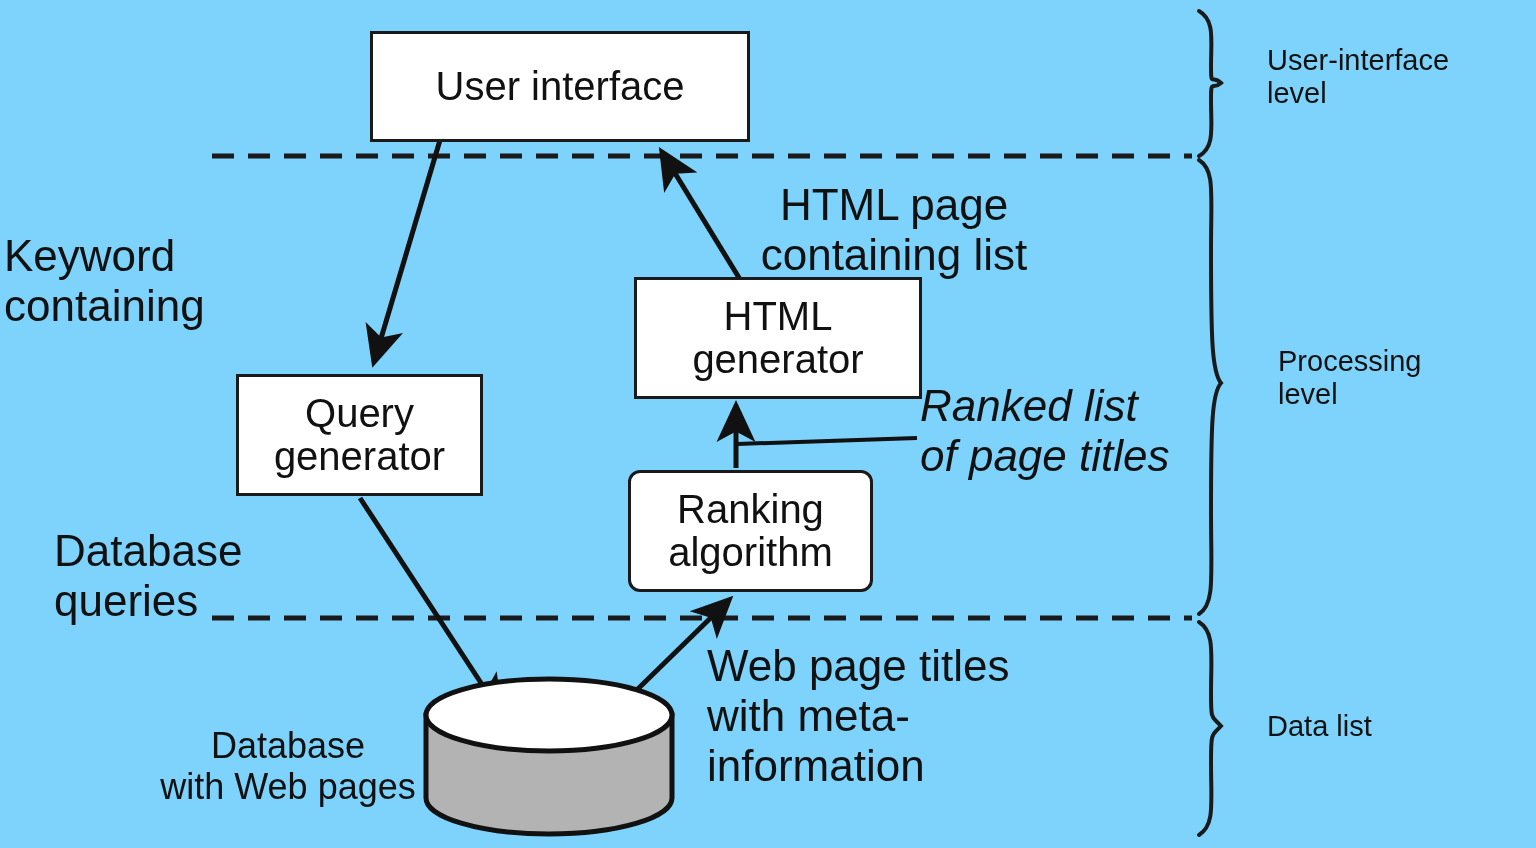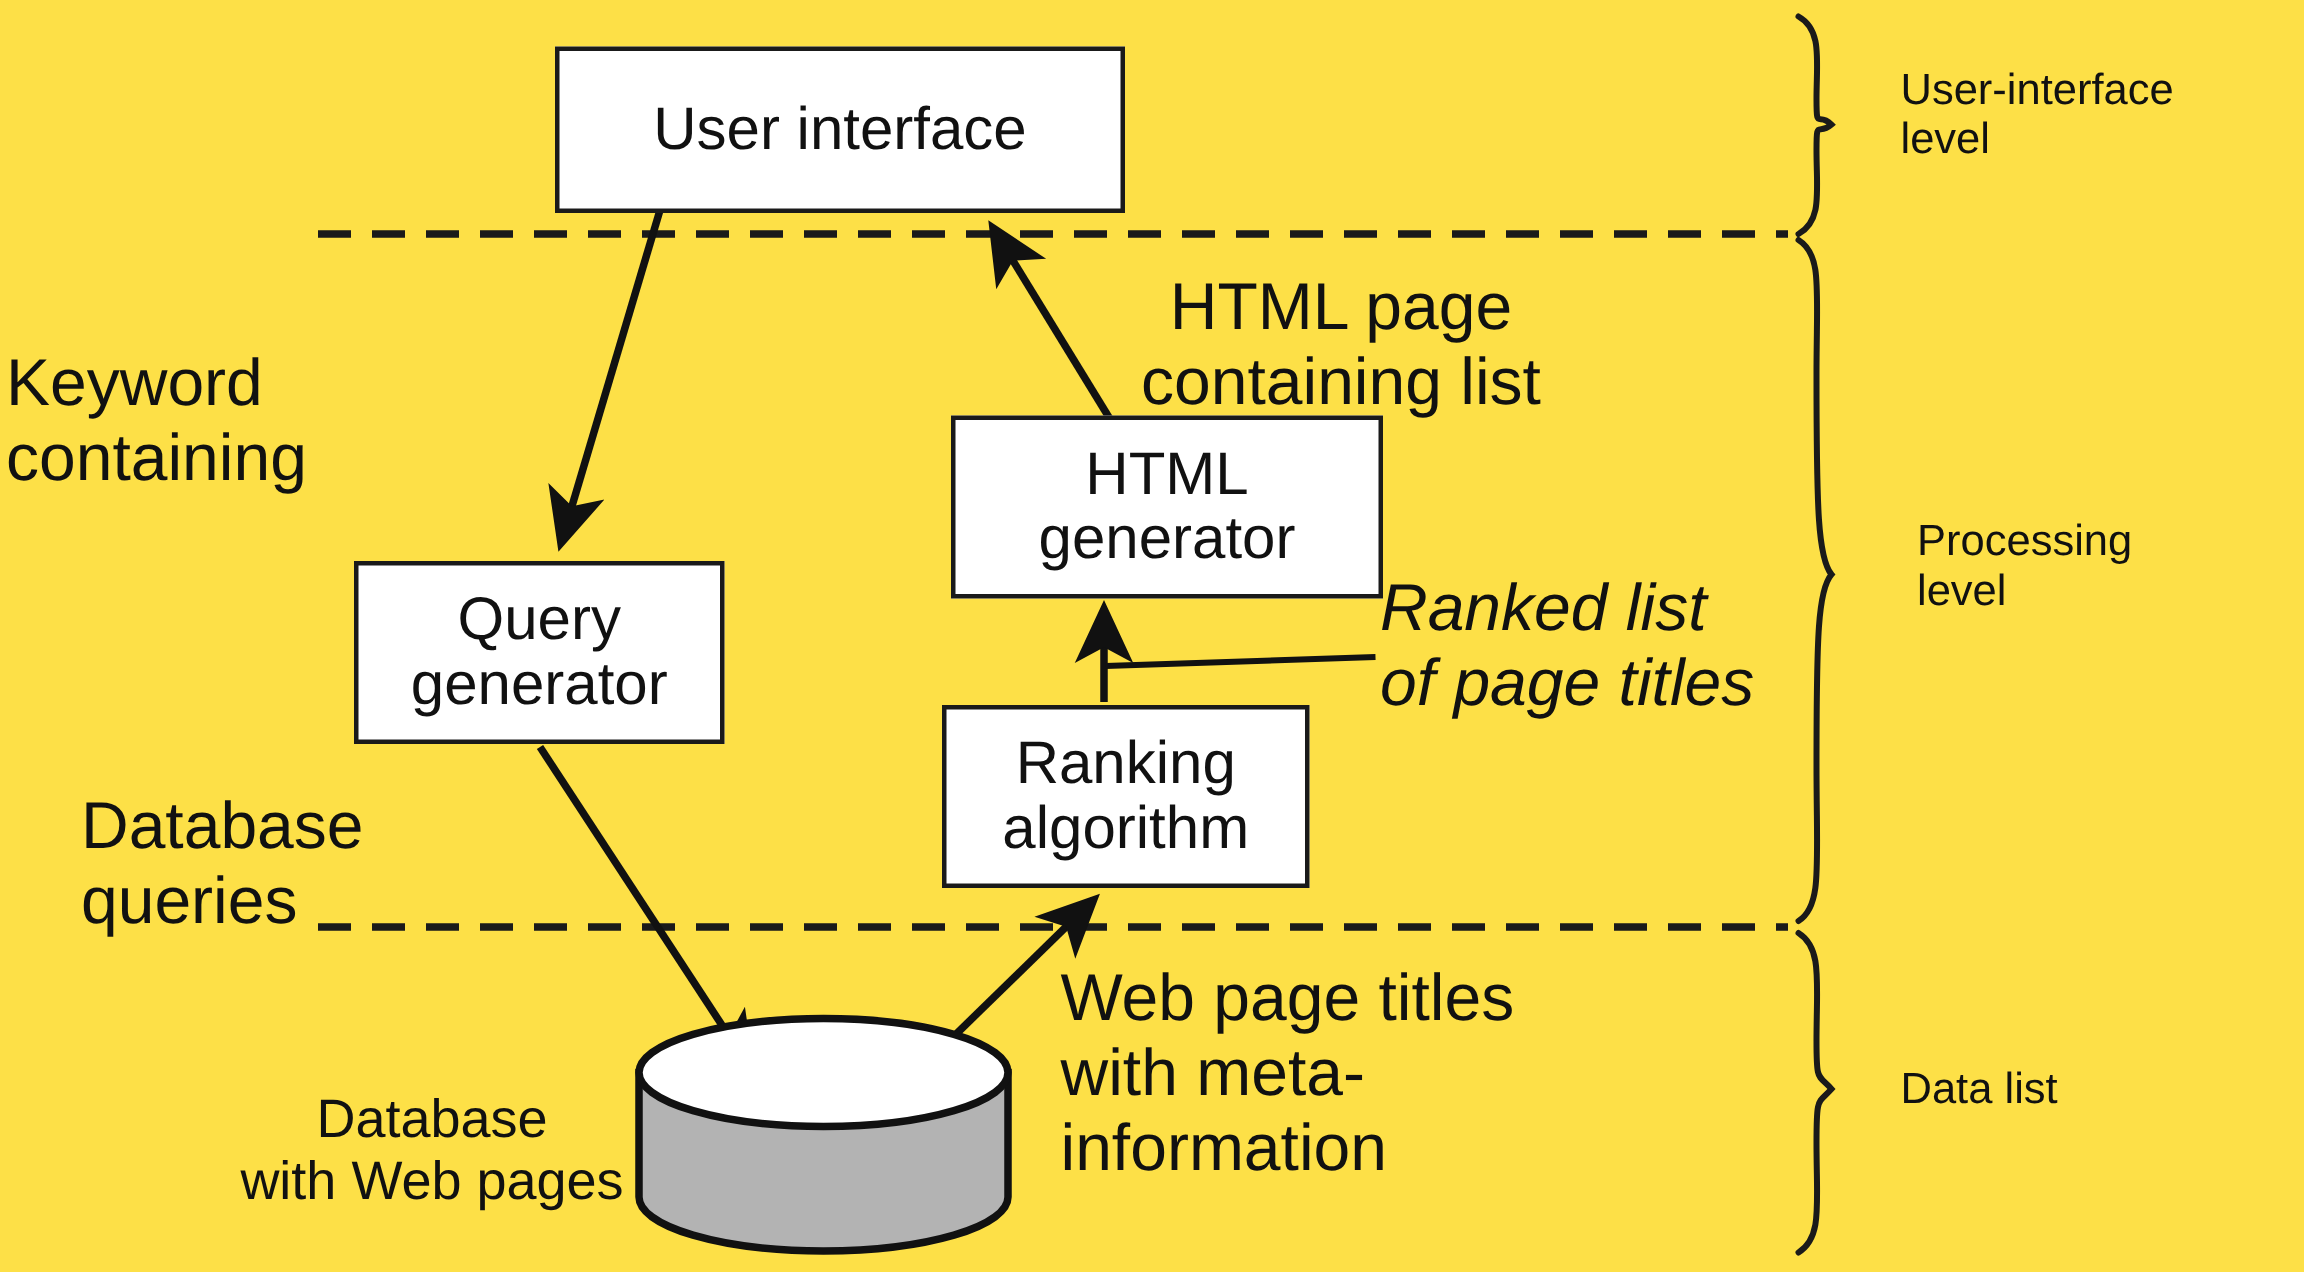--- a/index.html
+++ b/index.html
@@ -4,21 +4,21 @@
 <style>
   html, body {
     margin: 0;
     padding: 0;
     background: #fafafa;
   }
   #stage {
     position: relative;
     width: 1536px;
     height: 848px;
-    background: #fde047;
+    background: #7dd3fc;
     font-family: "Liberation Sans", sans-serif;
     overflow: hidden;
   }
   svg#diagram {
     position: absolute;
     left: 0;
     top: 0;
     width: 1536px;
     height: 848px;
   }
@@ -102,21 +102,21 @@
   </svg>
 
   <div class="node-box" style="left:370px; top:31px; width:380px; height:111px;">User interface</div>
 
   <div class="node-box" style="left:236px; top:374px; width:247px; height:122px;">Query
 generator</div>
 
   <div class="node-box" style="left:634px; top:277px; width:288px; height:122px;">HTML
 generator</div>
 
-  <div class="node-box" style="left:628px; top:470px; width:245px; height:122px;">Ranking
+  <div class="node-box" style="left:628px; top:470px; width:245px; height:122px;border-radius:12px;">Ranking
 algorithm</div>
 
   <div class="edge-label" style="left:4px; top:231px; width:366px; text-align:left;">Keyword containing</div>
 
   <div class="edge-label" style="left:54px; top:526px; width:330px; text-align:left;">Database queries</div>
 
   <div class="edge-label" style="left:744px; top:180px; width:300px; text-align:center;">HTML page
 containing list</div>
 
   <div class="edge-label" style="left:920px; top:381px; width:260px; text-align:left;font-style:italic;">Ranked list

